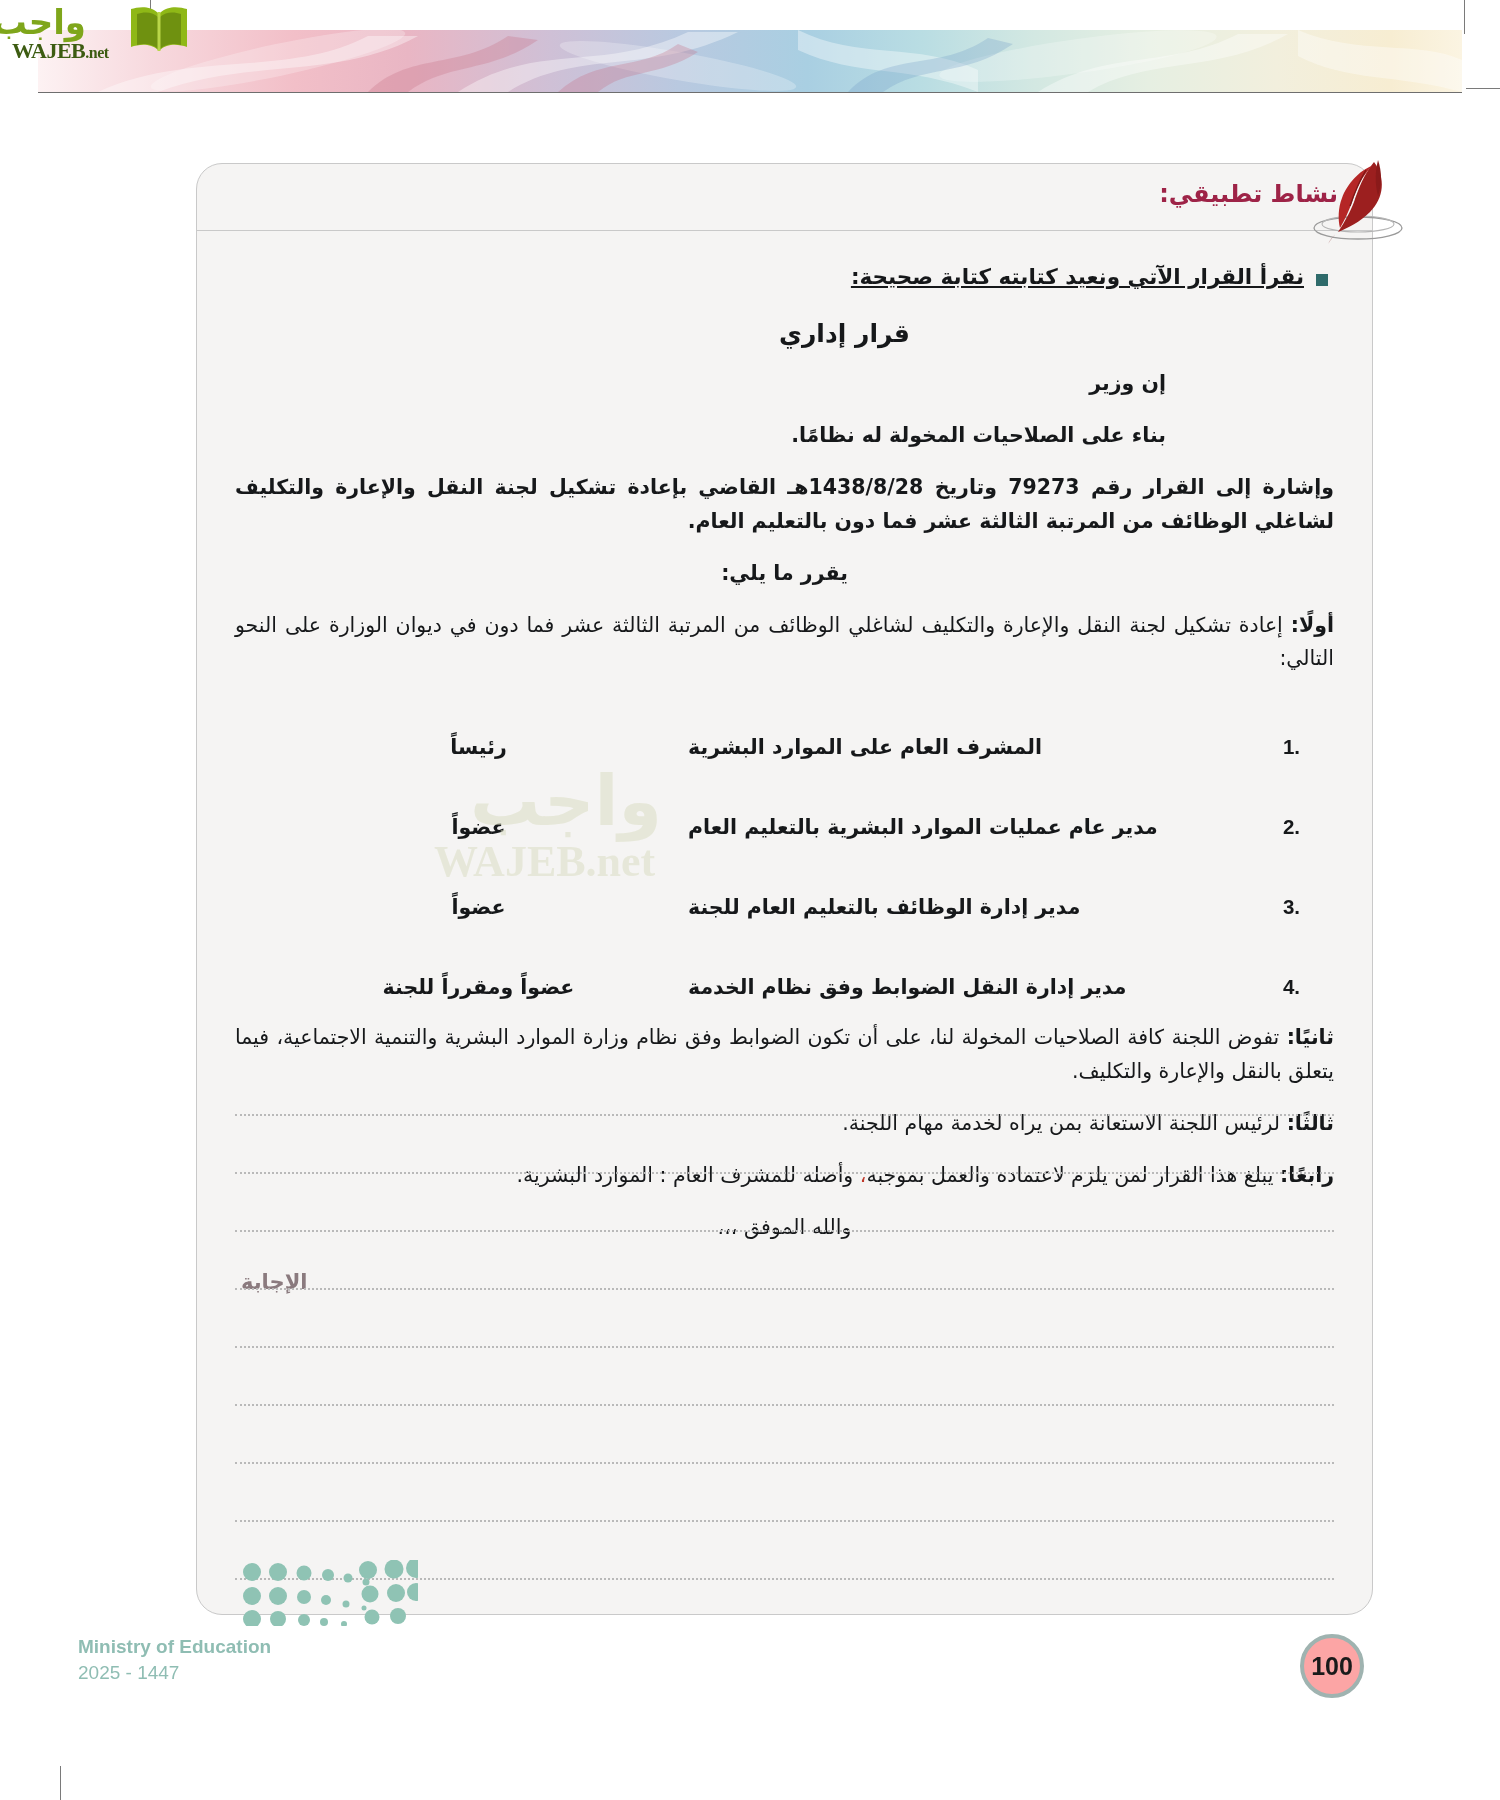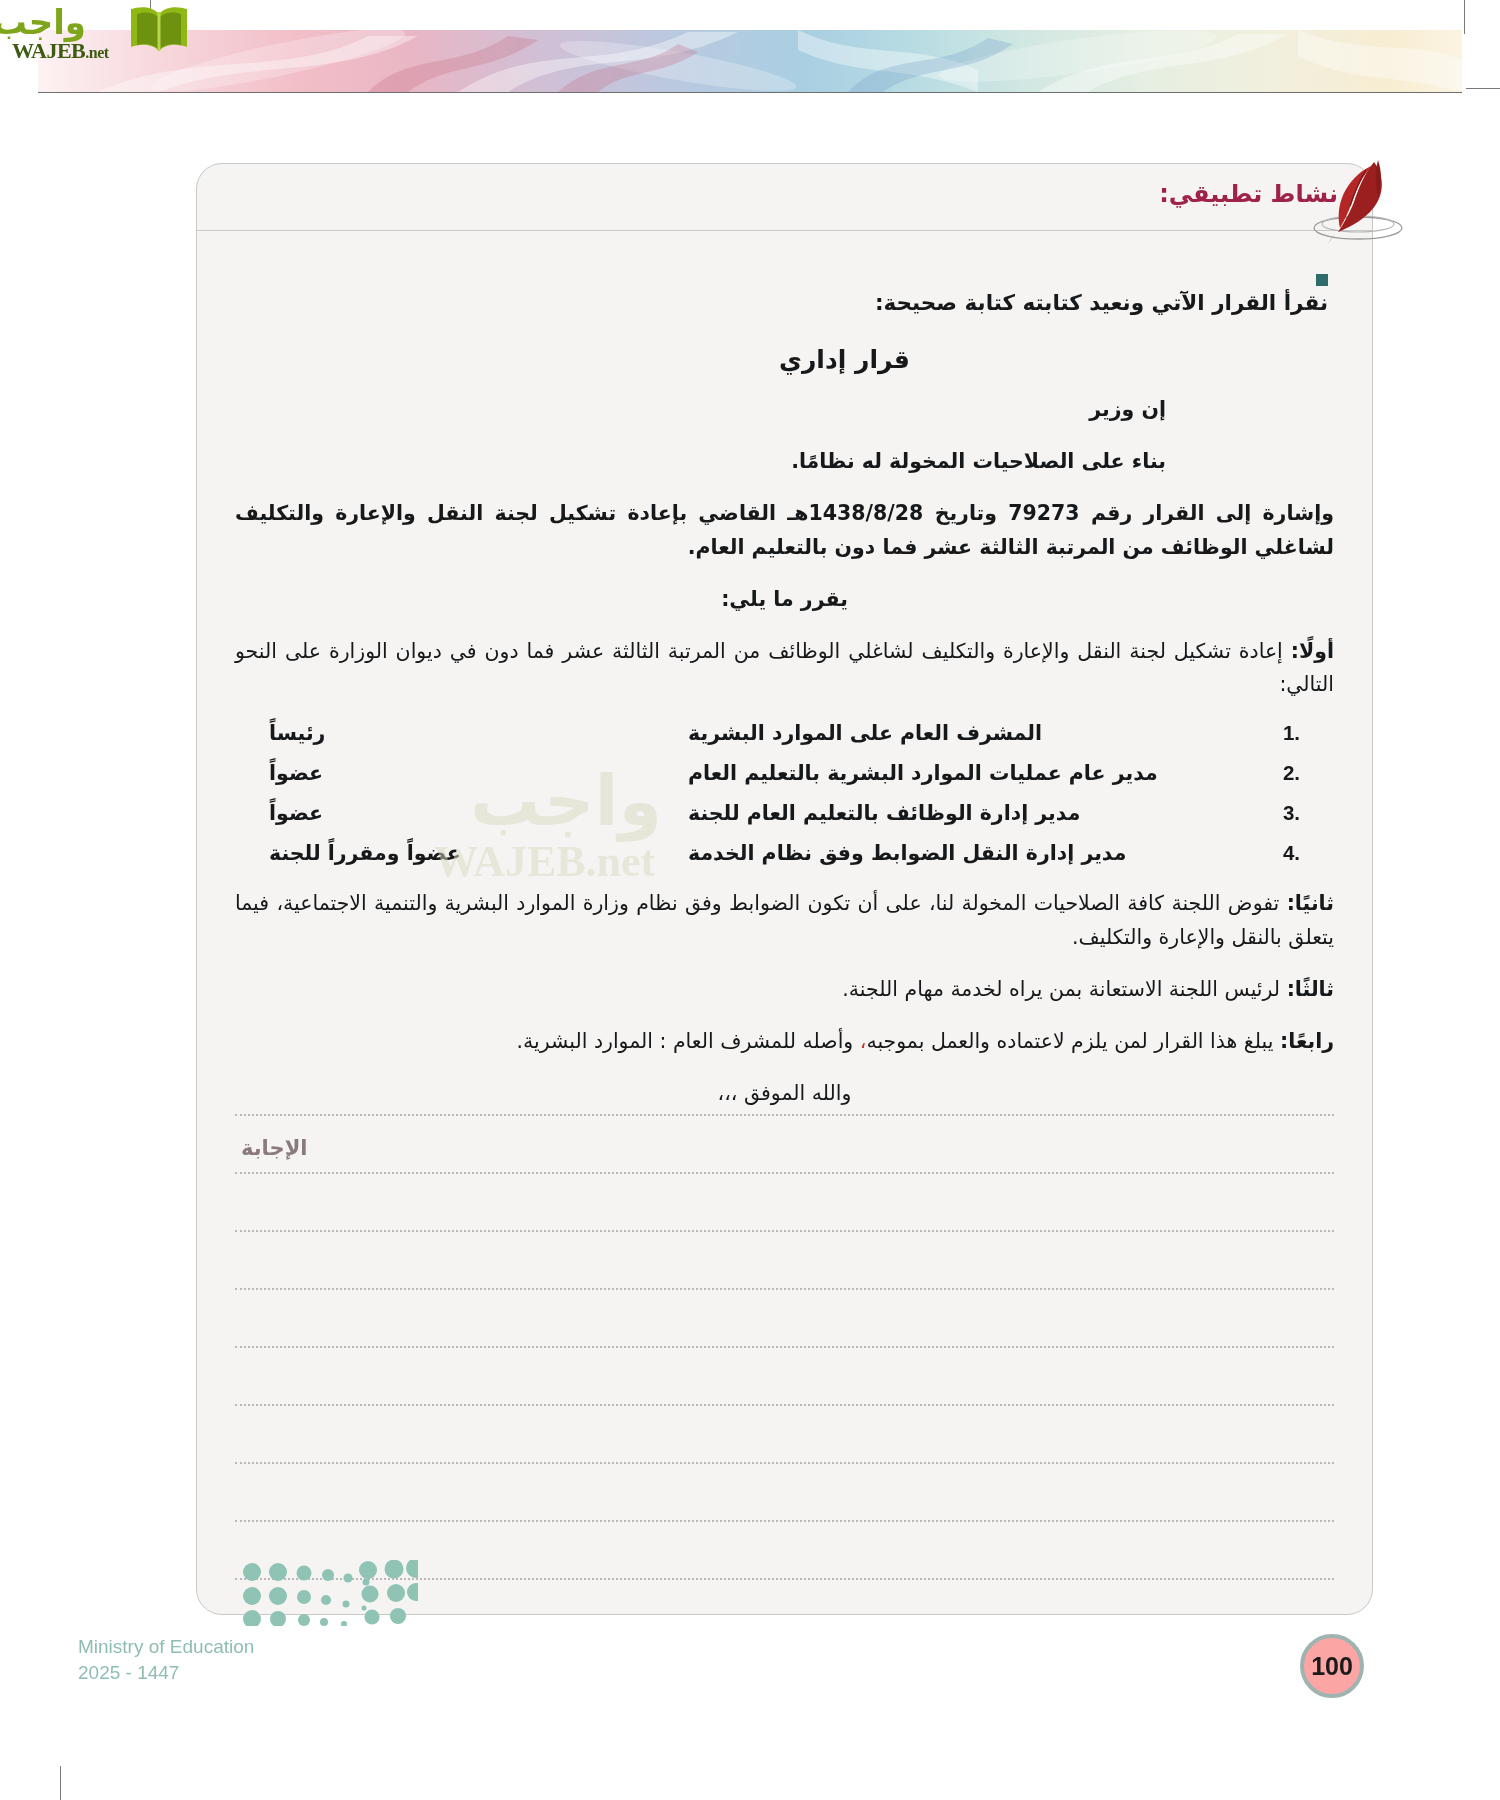--- a/index.html
+++ b/index.html
@@ -133,28 +133,28 @@
   .content {
     position: absolute;
     right: 38px;
     left: 38px;
     top: 86px;
     font-family: "DejaVu Sans", sans-serif;
     color: #16181a;
   }
   .bullet-line {
     display: flex;
-    flex-direction: column;
     align-items: flex-start;
     justify-content: flex-start;
-    gap: 4px;
+    gap: 12px;
     font-size: 21.5px;
     font-weight: bold;
     margin-top: 14px;
     margin-right: 6px;
+    text-decoration: underline;
   }
   .sq-bullet {
     width: 12px; height: 12px;
     background: #2f6b6b;
     margin-top: 10px;
     flex: 0 0 auto;
   }
   .doc-title {
     font-size: 25px;
     font-weight: bold;
@@ -194,21 +194,21 @@
   }
   .numrow .idx {
     flex: 0 0 42px;
     text-align: right;
     padding-left: 10px;
     font-family: "Liberation Sans", sans-serif;
     direction: ltr;
     unicode-bidi: embed;
   }
   .numrow .desc { flex: 0 0 560px; text-align: left; }
-  .numrow .role { flex: 1 1 auto; text-align: left; }
+  .numrow .role { flex: 1 1 auto; text-align: center; margin-top: 40px; }
 
   
   .answer-label {
     margin-top: 26px;
     margin-left: 6px;
     text-align: left;
     font-size: 21px;
     font-weight: bold;
     color: #8a7a7e;
   }
@@ -268,20 +268,21 @@
     direction: rtl;
     white-space: nowrap;
   }
   .moe-en {
     font-family: "Liberation Sans", sans-serif;
     font-size: 19px;
     color: #8fbdb3;
     direction: ltr;
     margin-top: 6px;
     white-space: nowrap;
+    font-weight: bold;
   }
   .moe-year {
     font-family: "Liberation Sans", sans-serif;
     font-size: 19px;
     color: #8fbdb3;
     direction: ltr;
     margin-top: 4px;
     white-space: nowrap;
   }
   .page-num {

